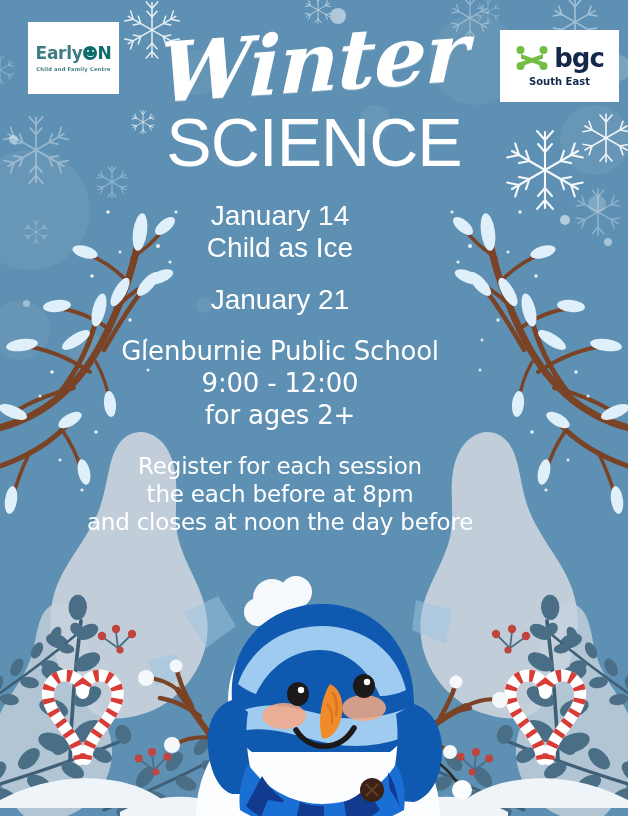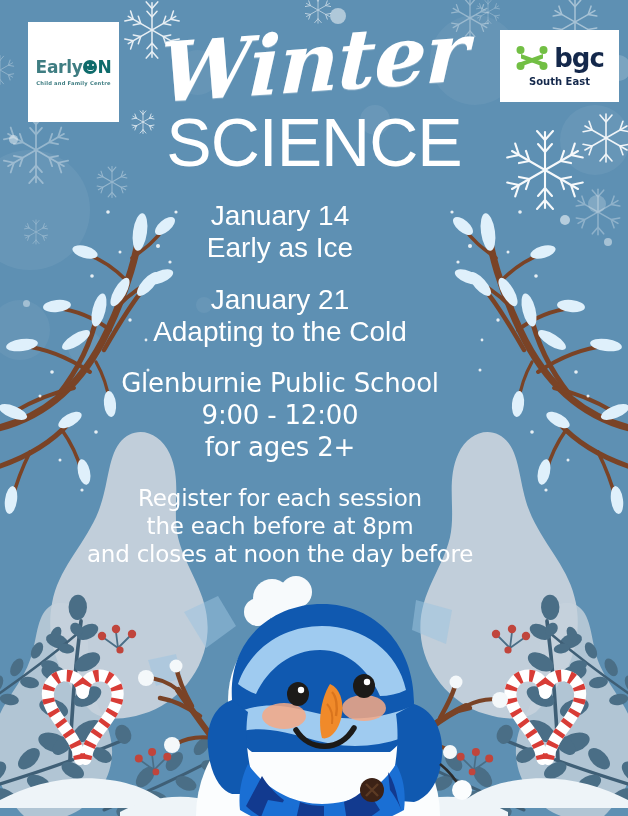--- a/index.html
+++ b/index.html
@@ -17,21 +17,21 @@
   }
   
   .layer{ position:absolute; left:0; top:0; width:628px; height:816px; pointer-events:none; }
   .bokeh{ position:absolute; border-radius:50%; background:#ffffff; opacity:.07; }
 
   
   .logo-card{
     position:absolute; background:#ffffff; z-index:40;
     display:flex; flex-direction:column; align-items:center; justify-content:center;
   }
-  #earlyon-card{ left:28px; top:22px; width:91px; height:100px; }
+  #earlyon-card{ left:28px; top:22px; width:91px; height:72px; }
   #bgc-card{ left:500px; top:30px; width:119px; height:72px; }
 
   .eo-word{ font-size:17px; font-weight:700; letter-spacing:-.3px; line-height:1;
             font-family:"DejaVu Sans", sans-serif; white-space:nowrap; }
   .eo-early{ color:#3f7d82; }
   .eo-on{ color:#0e6b6b; }
   .eo-sub{ font-size:5.2px; color:#3f7d82; font-weight:700; margin-top:4px;
            font-family:"DejaVu Sans", sans-serif; letter-spacing:.2px; white-space:nowrap; }
   .eo-row{ display:flex; align-items:center; }
   .eo-smile{ width:14px; height:14px; border-radius:50%; background:#0e6b6b; position:relative;
@@ -439,26 +439,25 @@
 
   <div id="headline-block">
     <div id="title-script">Winter</div>
     <div id="title-main">SCIENCE</div>
   </div>
 
   <div id="body-text">
 
     <div class="grp">
       <div class="ln-a">January 14</div>
-      <div class="ln-a">Early as Ice</div>
+      <div class="ln-a">Child as Ice</div>
     </div>
 
     <div class="grp">
       <div class="ln-a">January 21</div>
-      <div class="ln-a">Adapting to the Cold</div>
     </div>
 
     <div class="grp" id="grp-venue">
       <div class="ln-b">Glenburnie Public School</div>
       <div class="ln-b">9:00 - 12:00</div>
       <div class="ln-b">for ages 2+</div>
     </div>
 
     <div class="grp" id="grp-register">
       <div class="ln-b">Register for each session</div>

